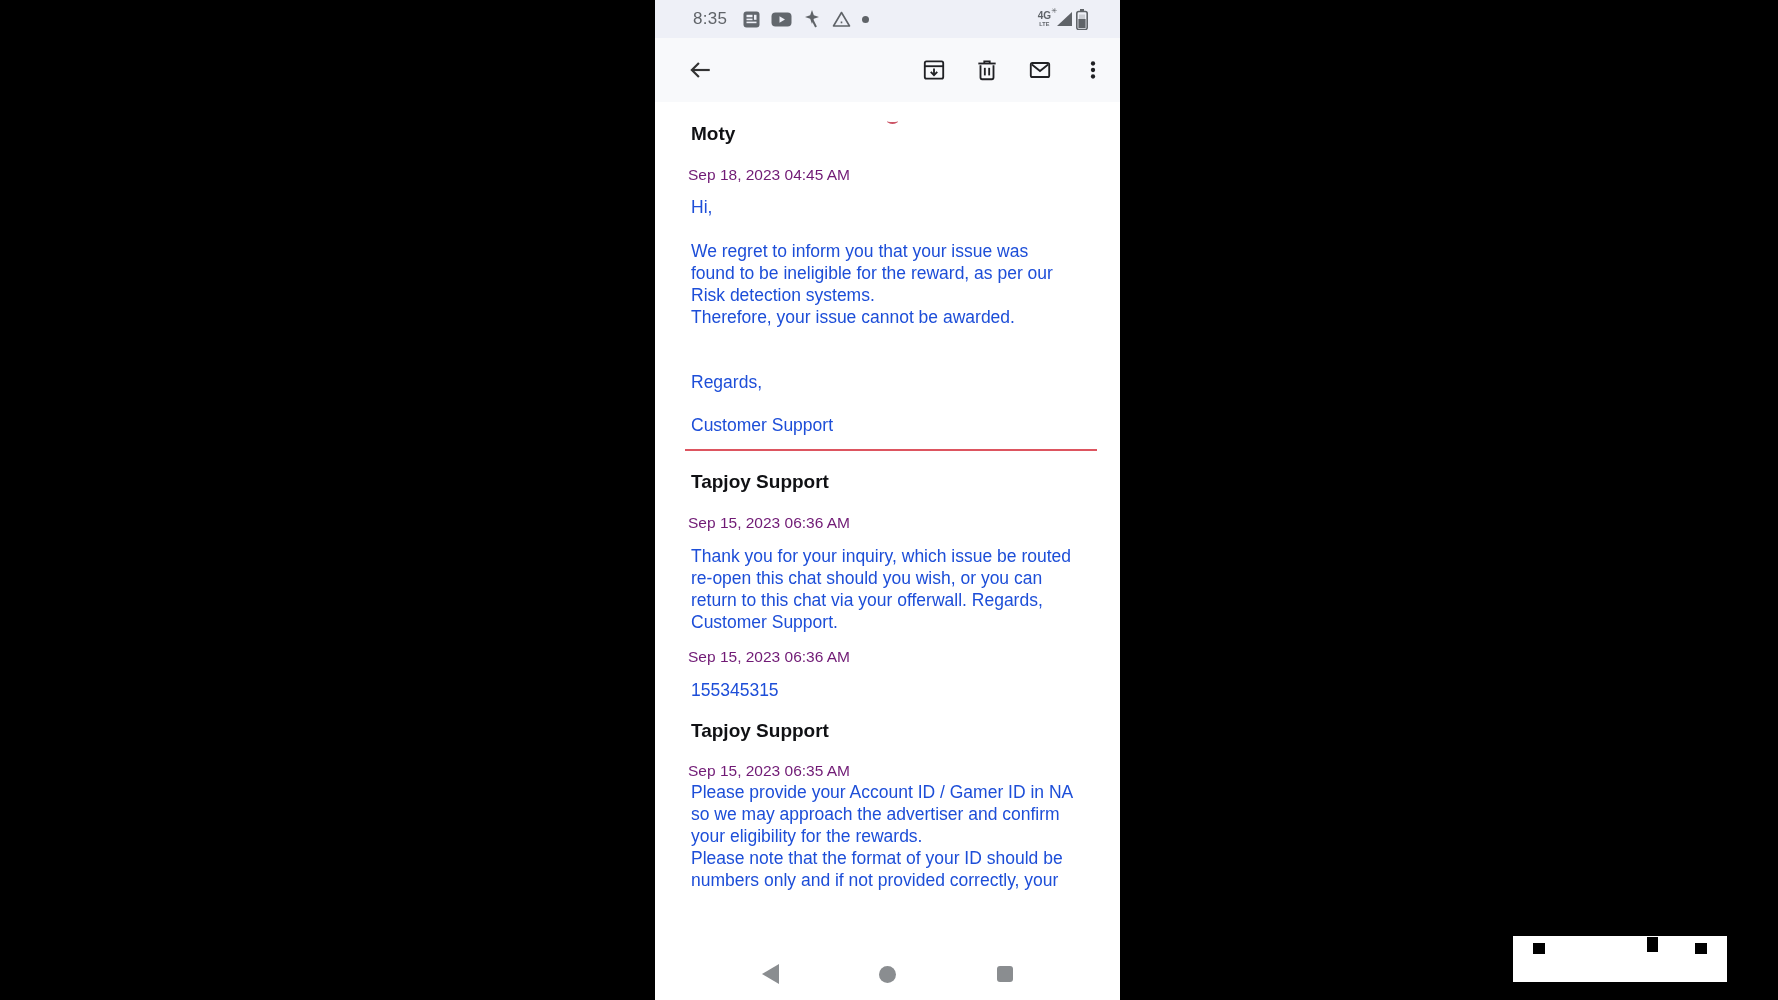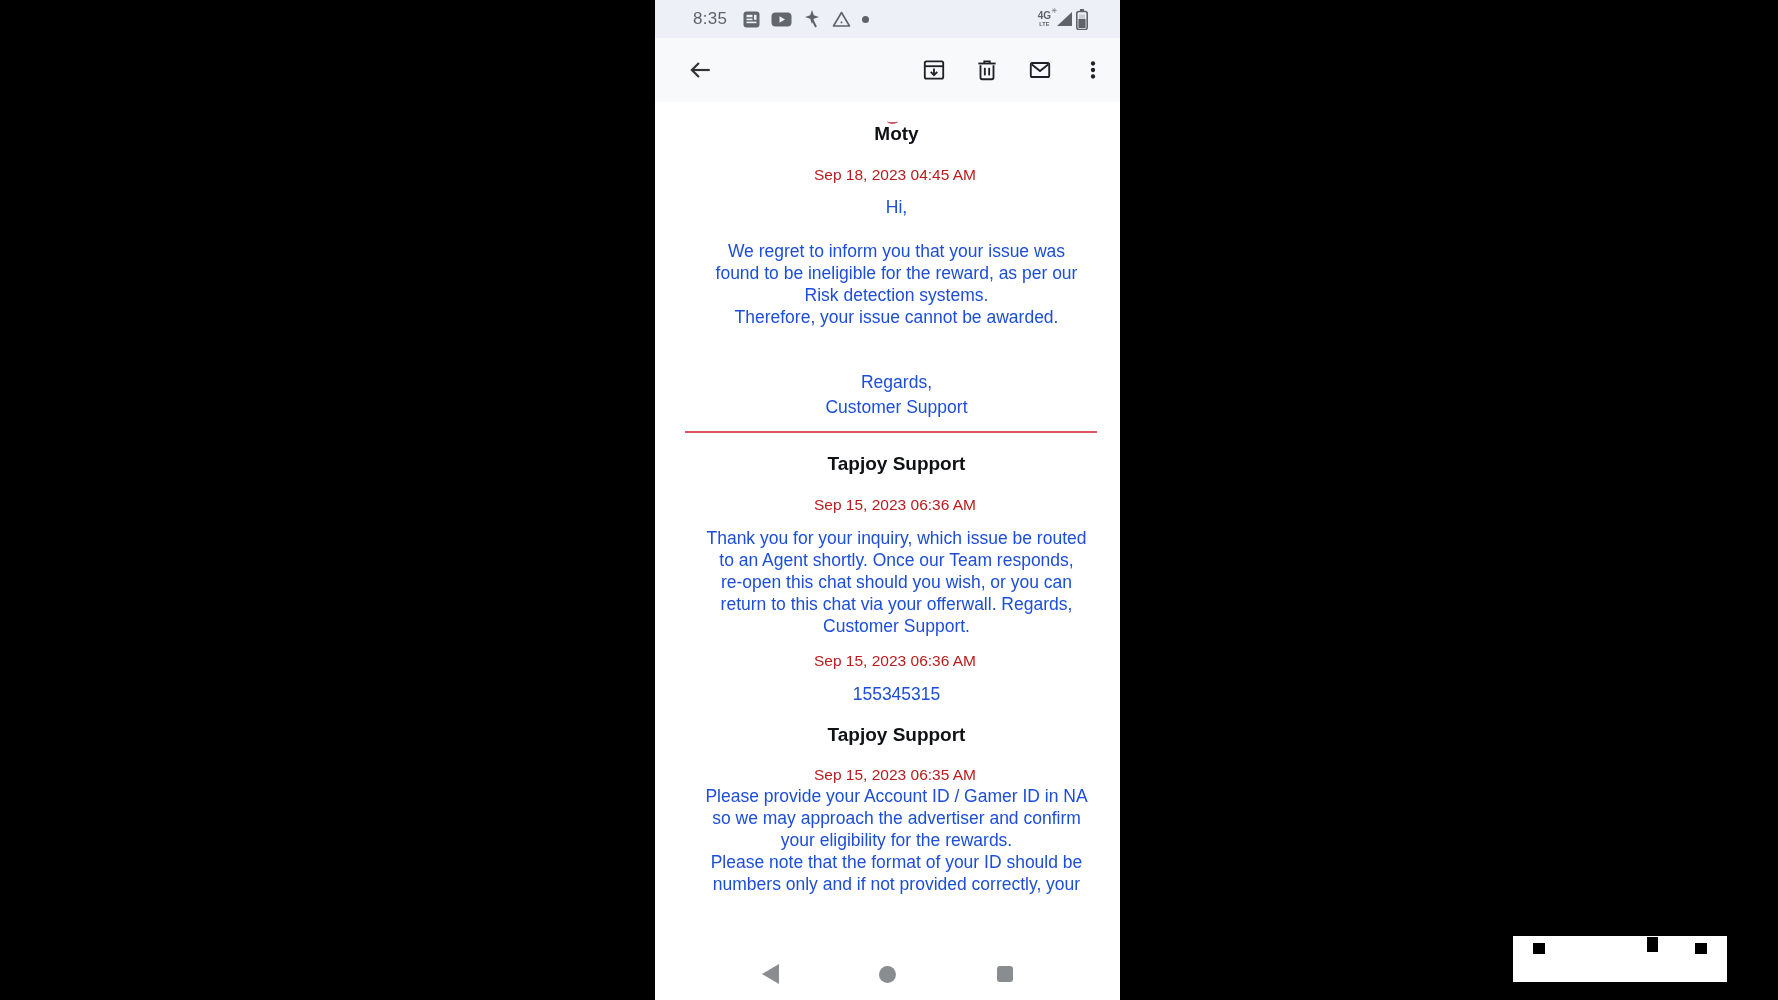--- a/index.html
+++ b/index.html
@@ -25,25 +25,25 @@
   .dot-ic { width:7px; height:7px; border-radius:50%; background:#5f6368; }
 
   
   .toolbar { height:64px; background:#f8f9fb; display:flex; align-items:center;
              padding:0 14px 0 32px; }
   .tb-right { margin-left:auto; display:flex; align-items:center; gap:27px; }
   .tb-btn { width:26px; height:26px; display:flex; align-items:center; justify-content:center;
             cursor:pointer; }
 
   
-  .content { position:relative; background:#fff; padding:0 18px 0 36px;text-align:center; }
+  .content { position:relative; background:#fff; padding:0 18px 0 36px; }
   .red-frag { position:absolute; left:232px; top:-3px; width:11px; height:6px;
               border-bottom:2px solid #cc5566; border-radius:50%; }
   .sender { font-size:19px; font-weight:bold; color:#101114; line-height:26px; }
-  .date   { font-size:15.5px; color:#b91c1c; line-height:20px; margin-left:-3px; }
+  .date   { font-size:15.5px; color:#701a75; line-height:20px; margin-left:-3px; }
   .line   { font-size:17.5px; color:#1d4ed8; line-height:22px; white-space:nowrap; }
   .divider { height:2px; background:#dd5560; margin-left:-6px; width:412px; }
 
   
   .navbar { position:absolute; left:0; bottom:0; width:465px; height:52px; background:#fff;
             display:flex; align-items:center; justify-content:space-between; padding:0 95px; }
   .nav-btn { width:40px; height:24px; display:flex; align-items:center; justify-content:center;
              cursor:pointer; }
   .tri-back { width:0; height:0; border-right:17px solid #8a8d90;
               border-top:10px solid transparent; border-bottom:10px solid transparent; }
@@ -168,31 +168,30 @@
         <div class="sender" style="margin-top:19px">Moty</div>
         <div class="date" style="margin-top:18px">Sep 18, 2023 04:45 AM</div>
         <div class="line" style="margin-top:11px">Hi,</div>
         <div style="margin-top:22px">
           <div class="line">We regret to inform you that your issue was</div>
           <div class="line">found to be ineligible for the reward, as per our</div>
           <div class="line">Risk detection systems.</div>
           <div class="line">Therefore, your issue cannot be awarded.</div>
         </div>
         <div class="line" style="margin-top:43px">Regards,</div>
-        <div class="line" style="margin-top:3px">Customer Support</div>
+        <div class="line" style="margin-top:21px">Customer Support</div>
       </div>
 
       <div class="divider" style="margin-top:13px"></div>
 
       <div>
         <div class="sender" style="margin-top:18px">Tapjoy Support</div>
         <div class="date" style="margin-top:18px">Sep 15, 2023 06:36 AM</div>
         <div style="margin-top:12px">
           <div class="line">Thank you for your inquiry, which issue be routed</div>
-          <div class="line">to an Agent shortly. Once our Team responds,</div>
           <div class="line">re-open this chat should you wish, or you can</div>
           <div class="line">return to this chat via your offerwall. Regards,</div>
           <div class="line">Customer Support.</div>
         </div>
       </div>
 
       <div>
         <div class="date" style="margin-top:14px">Sep 15, 2023 06:36 AM</div>
         <div class="line" style="margin-top:12px">155345315</div>
       </div>

